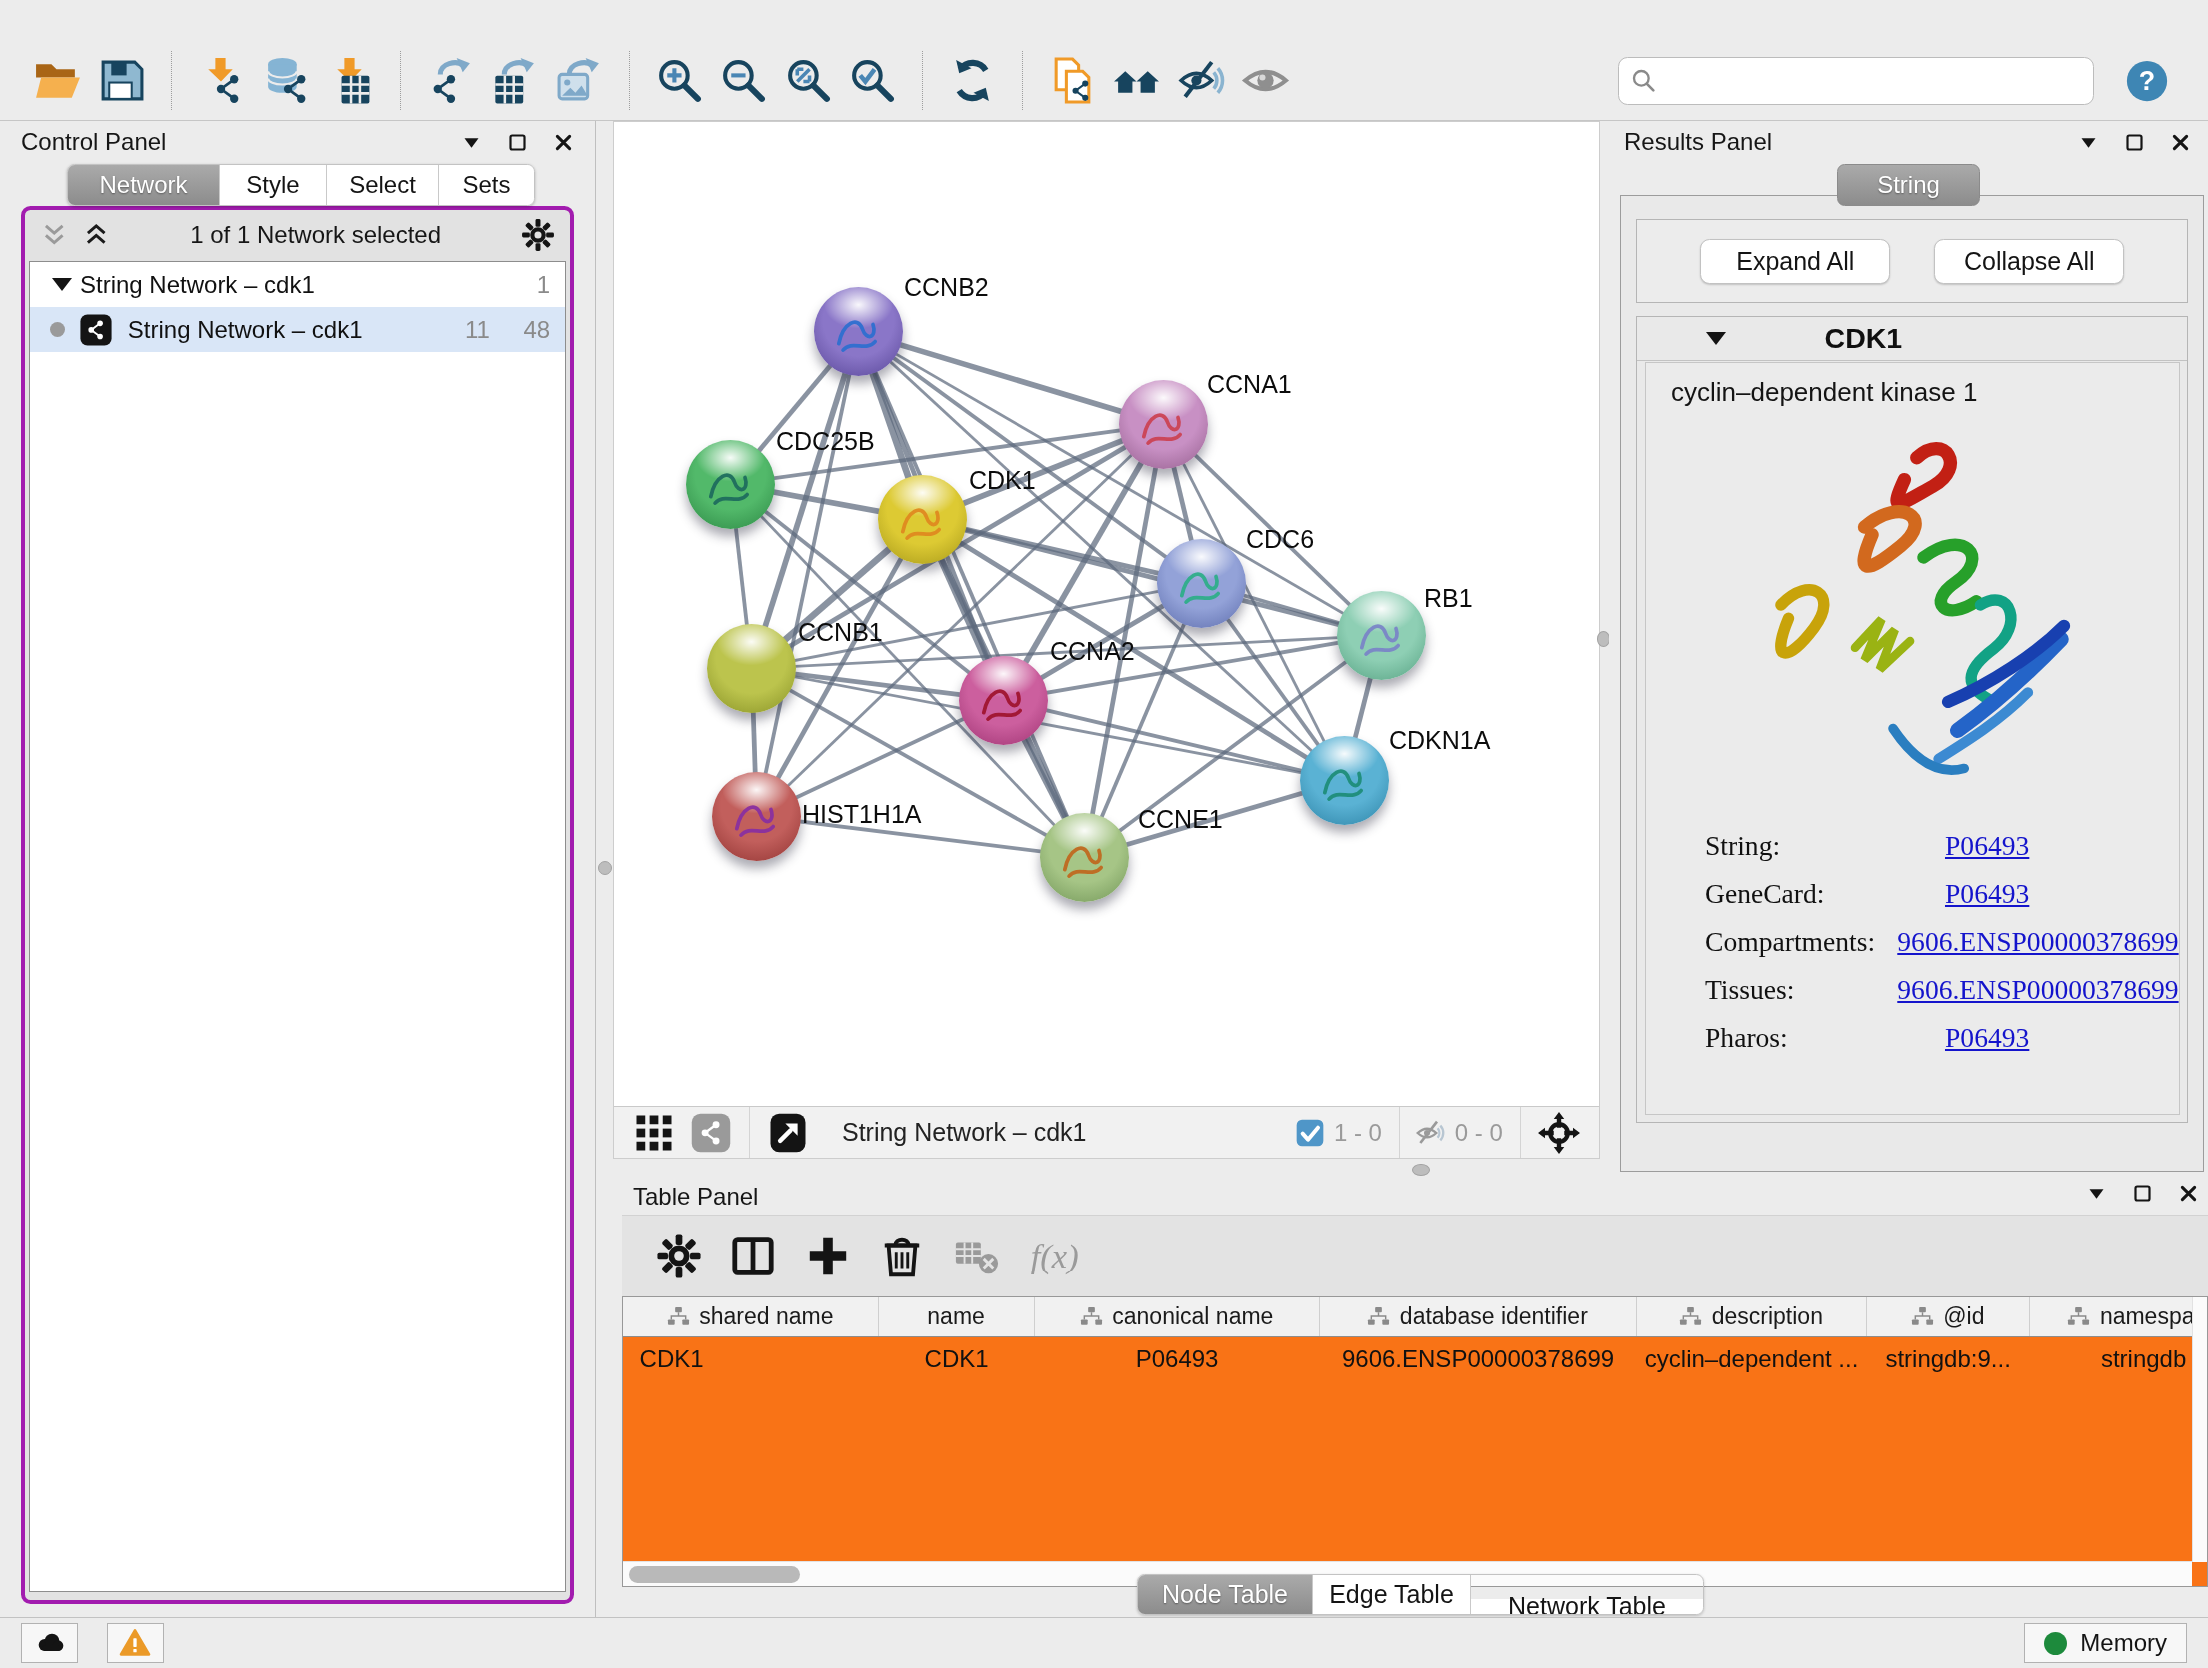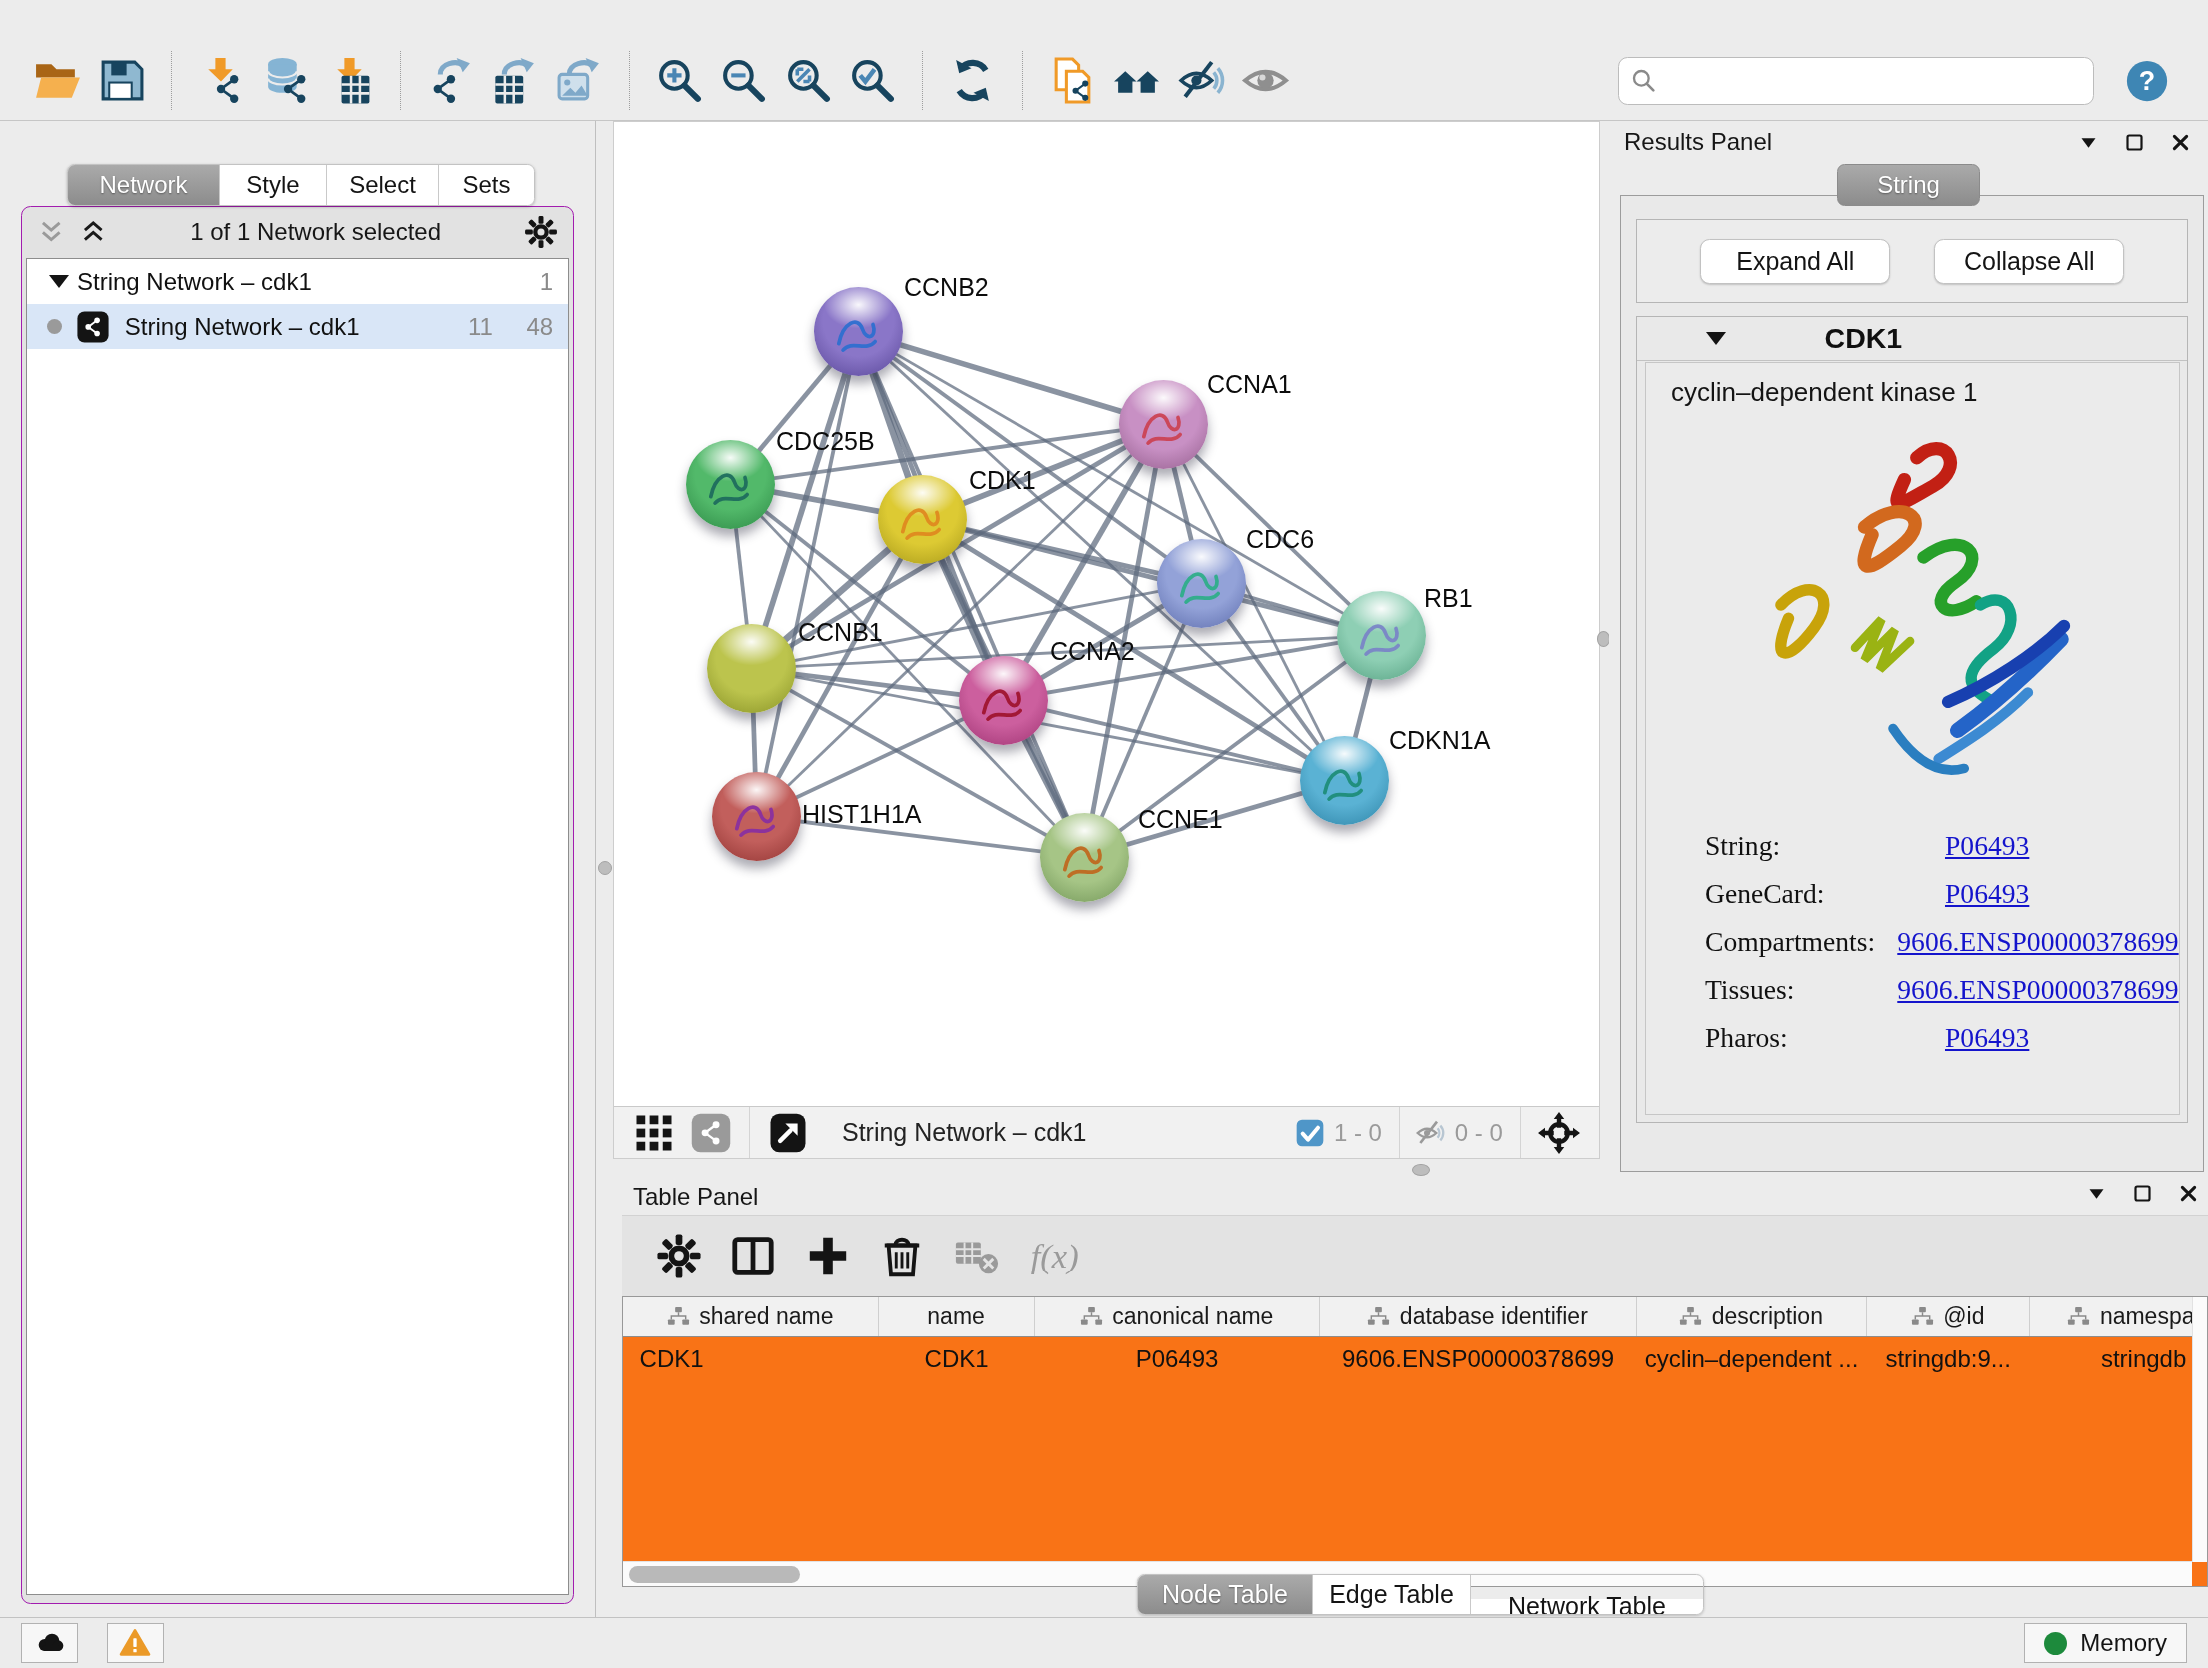--- a/index.html
+++ b/index.html
@@ -30,21 +30,21 @@
   .ph-ic{width:21px;height:21px;display:inline-flex}
   .ph-ic svg{width:100%;height:100%}
 
   
   .control-panel{position:absolute;left:0;top:121px;width:596px;height:1496px;background:#ececec;border-right:1.9px solid #bfbfbf}
   .control-panel .phead{padding:0 21px}
   .cp-tabs{position:absolute;left:67px;top:43px;height:42px;display:flex;border:1px solid #c3c3c3;border-radius:7.6px;overflow:hidden;box-shadow:0 1px 2.9px rgba(0,0,0,.25);z-index:2}
   .tabbtn{display:flex;align-items:center;justify-content:center;background:#fff;font-size:24px;color:#141414;border-right:1px solid #c9c9c9;cursor:pointer}
   .tabbtn:last-child{border-right:none}
   .tabbtn.sel{background:linear-gradient(#aaa,#8c8c8c);color:#fff;text-shadow:0 1px 1.9px rgba(0,0,0,.4)}
-  .cp-box{position:absolute;left:21px;right:21px;top:85px;bottom:13.3px;background:#e2e2e2;border:1px solid #a21caf;border-radius:9.5px}
+  .cp-box{position:absolute;left:21px;right:21px;top:85px;bottom:13.3px;background:#e2e2e2;border:4px solid #a21caf;border-radius:9.5px}
   .cp-selbar{height:49px;display:flex;align-items:center;padding:0 15px;font-size:24px;color:#161616}
   .cp-selbar .chev{width:28.5px;height:28.5px;margin-right:13.3px;cursor:pointer}
   .cp-selbar .chev svg{width:100%;height:100%}
   .cp-selbar .gearbtn{width:34px;height:34px;margin-left:13.3px;cursor:pointer}
   .cp-selbar .gearbtn svg{width:100%;height:100%}
   .cp-selbar .seltext{flex:1;text-align:center}
   .cp-list{position:absolute;left:3.8px;right:3.8px;top:51px;bottom:7.6px;background:#fff;border:1px solid #8d8d8d;overflow:hidden}
   .tree-row{height:45px;display:flex;align-items:center;font-size:24px;color:#111;padding:0 15px;cursor:pointer}
   .tree-row.sel{background:#d9e6f7}
   .caret-down{width:0;height:0;border-left:10.5px solid transparent;border-right:10.5px solid transparent;border-top:13.3px solid #141414;margin:0 7.6px}
@@ -314,20 +314,40 @@
           </svg></span>
         <input class="sinput" type="text" placeholder="" style="">
       </div>
       <div class="helpbtn"><svg viewBox="0 0 48 48">
           <circle cx="24" cy="24" r="21" fill="#3e86b4"></circle>
           <text x="24" y="33" text-anchor="middle" font-size="28" font-weight="bold" fill="#fff" font-family="Liberation Sans, sans-serif">?</text>
         </svg></div>
     </div>
 
   <div class="control-panel">
+    <div class="phead">
+      <span>Control Panel</span>
+      <span class="phead-icons">
+        <span class="ph-ic">
+            <svg viewBox="0 0 48 48">
+              <path d="M8 14h32L24 36z" fill="#141414"></path>
+            </svg>
+          </span>
+        <span class="ph-ic">
+            <svg viewBox="0 0 48 48">
+              <rect x="8" y="8" width="32" height="32" rx="4" fill="none" stroke="#141414" stroke-width="5"></rect>
+            </svg>
+          </span>
+        <span class="ph-ic">
+            <svg viewBox="0 0 48 48">
+              <path d="M10 10 38 38M38 10 10 38" stroke="#141414" stroke-width="7" stroke-linecap="round"></path>
+            </svg>
+          </span>
+      </span>
+    </div>
     <div class="cp-tabs">
         <div class="tabbtn sel" style="width: 152px;">Network</div>
         <div class="tabbtn" style="width: 107px;">Style</div>
         <div class="tabbtn" style="width: 112px;">Select</div>
         <div class="tabbtn" style="width: 95px;">Sets</div>
       </div>
     <div class="cp-box">
       <div class="cp-selbar">
         <span class="chev"><svg viewBox="0 0 48 48" fill="none" stroke="#9a9a9a" stroke-width="5">
               <path d="M10 10l14 12 14-12M10 26l14 12 14-12"></path>

